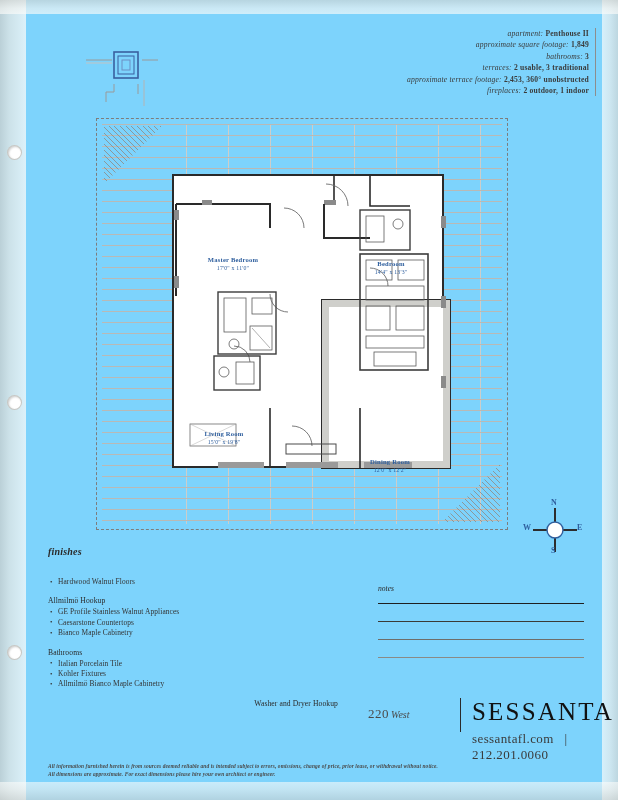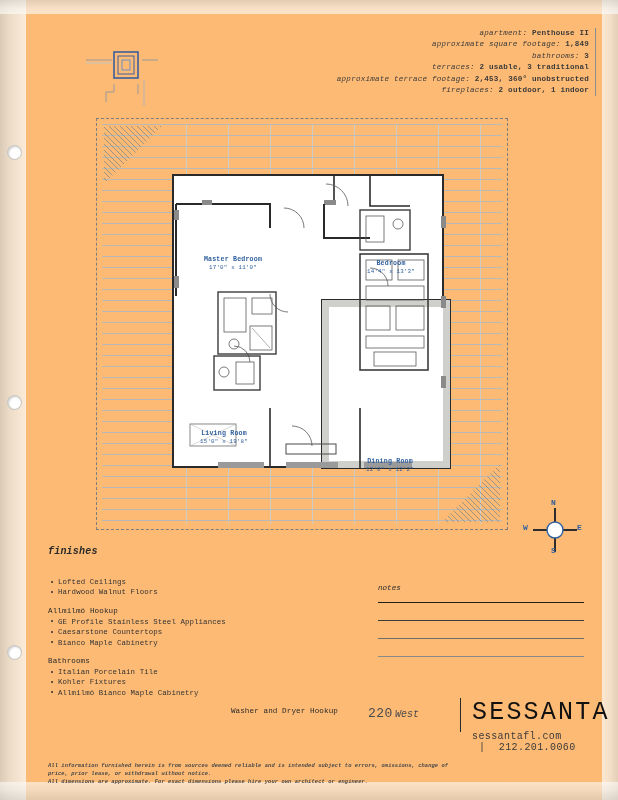--- a/index.html
+++ b/index.html
@@ -8,22 +8,21 @@
     width: 618px; height: 800px;
     background: #ffffff;
     font-family: "Liberation Serif", serif;
     overflow: hidden;
     position: relative;
   }
 
   
   .page {
     position: absolute; inset: 0;
-    background: #fdba74;
-    font-family: Liberation Mono, monospace;
+    background: #7dd3fc;
   }
   
   .scan-edge-left {
     position: absolute; left: 0; top: 0; width: 26px; height: 800px;
     background: linear-gradient(to right, #cfcfcb 0%, #e6e6e2 35%, #fbfbf9 100%);
     opacity: .75;
   }
   .scan-edge-right {
     position: absolute; right: 0; top: 0; width: 16px; height: 800px;
     background: linear-gradient(to left, #d8d8d4 0%, #efefec 50%, #fcfcfa 100%);
@@ -176,21 +175,21 @@
   .brand-west { font-size: 10px; font-style: italic; margin-left: 2px; }
   .brand-div {
     position: absolute; left: 92px; top: 0; width: 1px; height: 34px; background: #2a2a2a;
   }
   .brand-name {
     position: absolute; left: 104px; top: 0;
     font-size: 25px; letter-spacing: 2.2px; color: #111;
   }
   .brand-contact {
     position: absolute; left: 104px; top: 33px;
-    font-size: 10px; color: #3a3a3a; letter-spacing: .4px;
+    font-size: 13px; color: #3a3a3a; letter-spacing: .4px;
   }
   .brand-contact .sep { margin: 0 7px; }
 
   
   .disclaimer { position: absolute; left: 48px; top: 762px; width: 420px; }
   .disclaimer div {
     font-size: 5.4px; line-height: 8px; color: #4a4a4a;
     font-style: italic; font-weight: bold; letter-spacing: .1px;
   }
 </style>
@@ -351,27 +350,26 @@
     <span class="lbl" style="left:31px; top:-2px;">N</span>
     <span class="lbl" style="left:31px; top:46px;">S</span>
     <span class="lbl" style="left:57px; top:23px;">E</span>
     <span class="lbl" style="left:3px;  top:23px;">W</span>
   </div>
 
   <div class="finishes">
     <div class="fin-head">finishes</div>
 
     <div class="fin-group">
-      <div class="fin-item">Lofted Ceilings</div>
       <div class="fin-item">Hardwood Walnut Floors</div>
     </div>
 
     <div class="fin-group">
       <div class="fin-group-title">Allmilmö Hookup</div>
-      <div class="fin-item">GE Profile Stainless Steel Appliances</div>
+      <div class="fin-item">GE Profile Stainless Walnut Appliances</div>
       <div class="fin-item">Caesarstone Countertops</div>
       <div class="fin-item">Bianco Maple Cabinetry</div>
     </div>
 
     <div class="fin-group">
       <div class="fin-group-title">Bathrooms</div>
       <div class="fin-item">Italian Porcelain Tile</div>
       <div class="fin-item">Kohler Fixtures</div>
       <div class="fin-item">Allmilmö Bianco Maple Cabinetry</div>
     </div>

